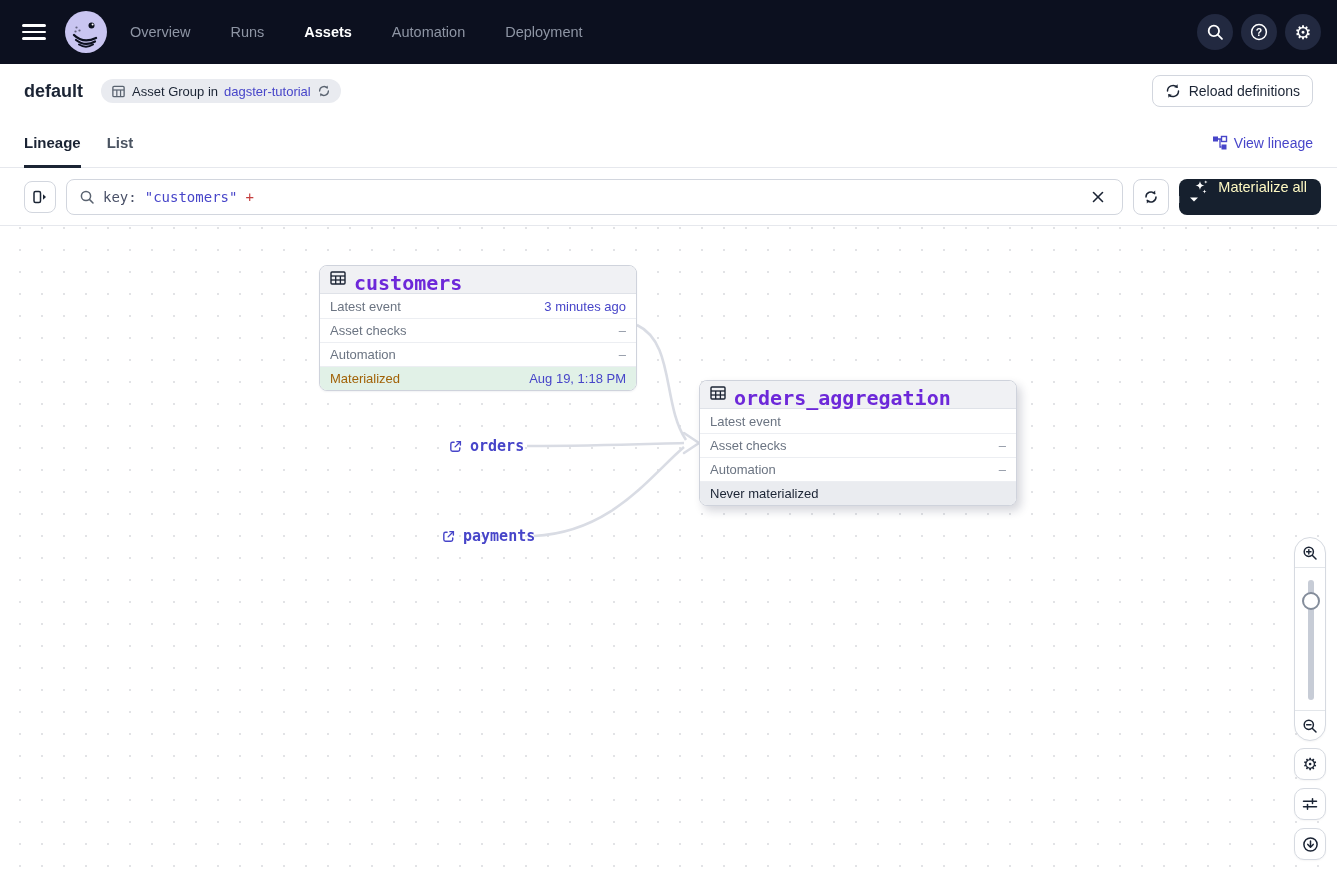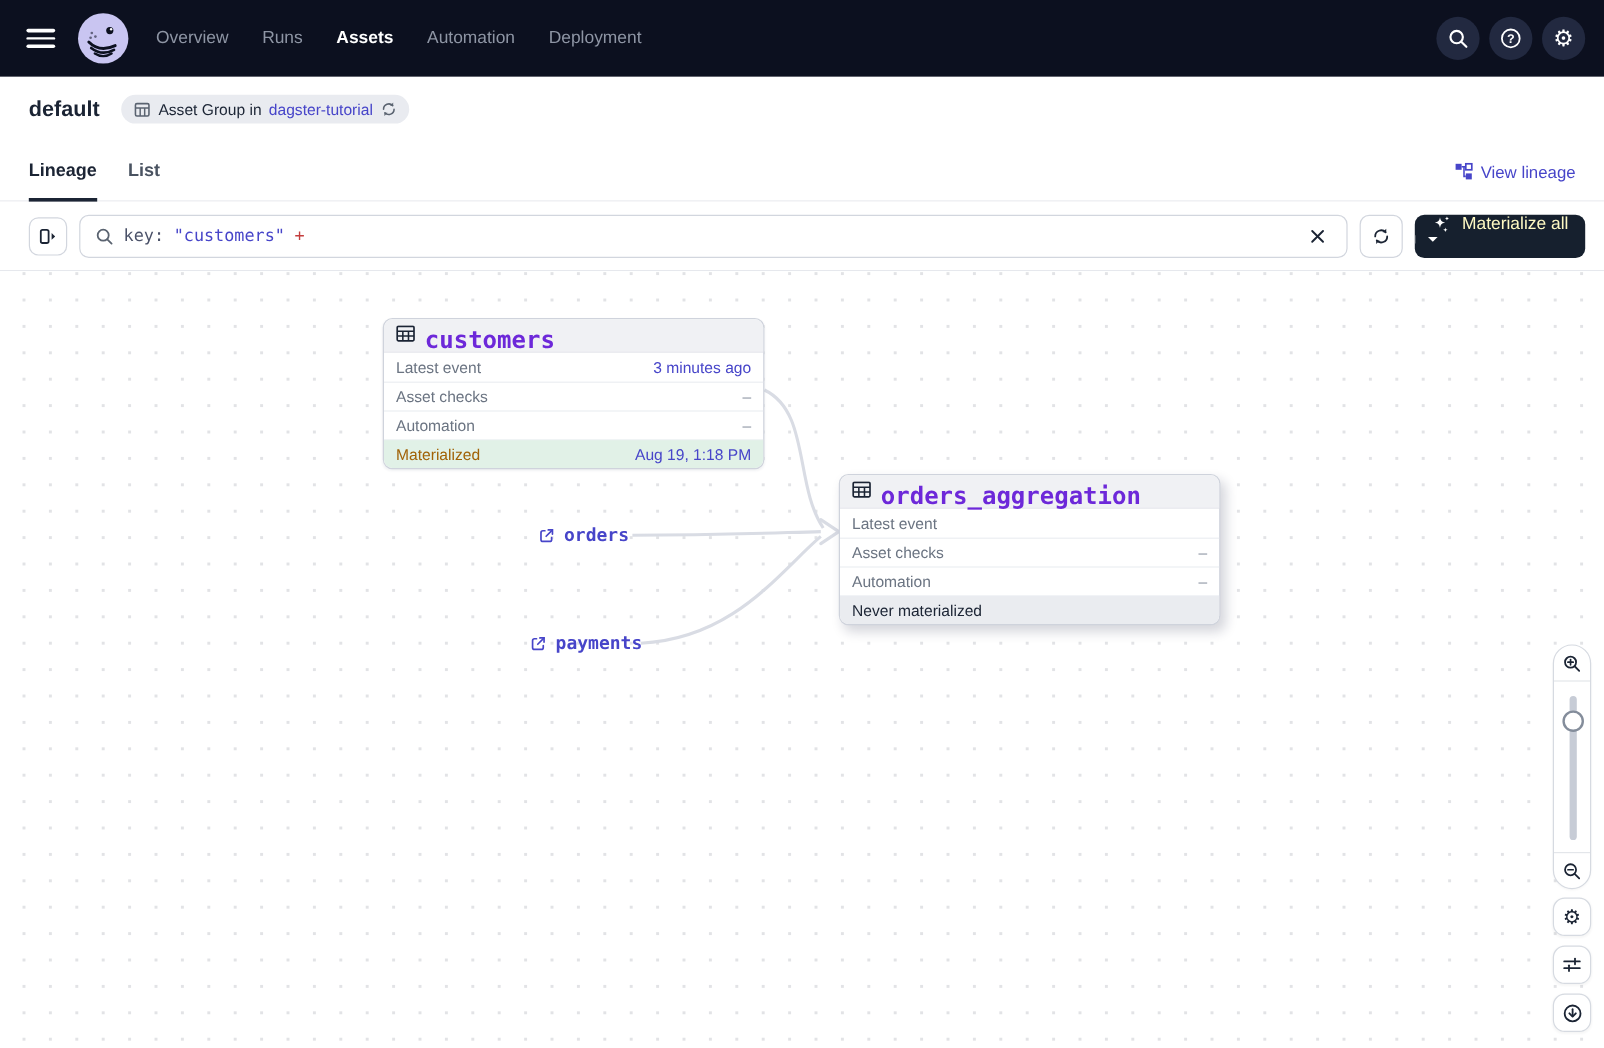--- a/index.html
+++ b/index.html
@@ -12,21 +12,21 @@
 
   
   .navbar {
     height:64px; flex:0 0 64px; background:#0c101f;
     display:flex; align-items:center; padding:0 16px;
   }
   .hamburger { width:24px; height:24px; display:flex; flex-direction:column;
     justify-content:center; gap:4px; margin:0 8px 0 6px; cursor:pointer; }
   .hamburger span { display:block; height:2.5px; background:#fff; border-radius:2px; }
   .logo { width:44px; height:44px; margin:0 10px; }
-  .nav-items { display:flex; align-items:center; gap:28px; margin-left:12px; }
+  .nav-items { display:flex; align-items:center; gap:40px; margin-left:12px; }
   .nav-item { font-size:14.5px; color:#8e95a4; cursor:pointer; }
   .nav-item.active { color:#ffffff; font-weight:bold; }
   .nav-right { margin-left:auto; display:flex; align-items:center; gap:8px; }
   .nav-circle {
     width:36px; height:36px; border-radius:50%; background:#222940;
     display:flex; align-items:center; justify-content:center; cursor:pointer;
     color:#fff;
   }
   .gear-glyph { font-size:19px; line-height:1; color:#fff; }
 
@@ -213,20 +213,29 @@
     </svg>
     <span>Asset Group in</span>
     <a>dagster-tutorial</a>
     <svg width="14" height="14" viewBox="0 0 16 16">
       <path d="M13 8a5 5 0 0 1-8.7 3.4" stroke="#5a6370" stroke-width="1.5" fill="none" stroke-linecap="round"></path>
       <path d="M3 8a5 5 0 0 1 8.7-3.4" stroke="#5a6370" stroke-width="1.5" fill="none" stroke-linecap="round"></path>
       <path d="M12.2 1.6v3h-3z" fill="#5a6370"></path>
       <path d="M3.8 14.4v-3h3z" fill="#5a6370"></path>
     </svg>
   </div>
+  <button class="reload-btn">
+    <svg width="16" height="16" viewBox="0 0 16 16">
+      <path d="M13.5 8a5.5 5.5 0 0 1-9.6 3.7" stroke="#1b2434" stroke-width="1.5" fill="none" stroke-linecap="round"></path>
+      <path d="M2.5 8a5.5 5.5 0 0 1 9.6-3.7" stroke="#1b2434" stroke-width="1.5" fill="none" stroke-linecap="round"></path>
+      <path d="M12.6 1.2v3.3H9.3z" fill="#1b2434"></path>
+      <path d="M3.4 14.8v-3.3h3.3z" fill="#1b2434"></path>
+    </svg>
+    <span>Reload definitions</span>
+  </button>
 </div>
 
 <div class="tabs-row">
   <div class="tab active">
     <span>Lineage</span>
   </div>
   <div class="tab">
     <span>List</span>
   </div>
   <div class="view-lineage">
@@ -318,21 +327,21 @@
     <div class="node-row">
       <span class="lbl">Automation</span>
       <span class="val">–</span>
     </div>
     <div class="node-row materialized">
       <span class="lbl">Materialized</span>
       <span class="val link">Aug 19, 1:18 PM</span>
     </div>
   </div>
 
-  <div class="asset-node" id="node-orders-aggregation" style="left:699px; top:169px;">
+  <div class="asset-node" id="node-orders-aggregation" style="left:699px; top:154px;">
     <div class="node-header">
       <svg width="16" height="14" viewBox="0 0 16 14">
         <rect x="1" y="1" width="14" height="12" rx="1" stroke="#1b2434" stroke-width="1.4" fill="none"></rect>
         <line x1="1" y1="5" x2="15" y2="5" stroke="#1b2434" stroke-width="1.3"></line>
         <line x1="5.7" y1="5" x2="5.7" y2="13" stroke="#1b2434" stroke-width="1.3"></line>
         <line x1="10.4" y1="5" x2="10.4" y2="13" stroke="#1b2434" stroke-width="1.3"></line>
         <line x1="1" y1="9" x2="15" y2="9" stroke="#1b2434" stroke-width="1.3"></line>
       </svg>
       <span>orders_aggregation</span>
     </div>

